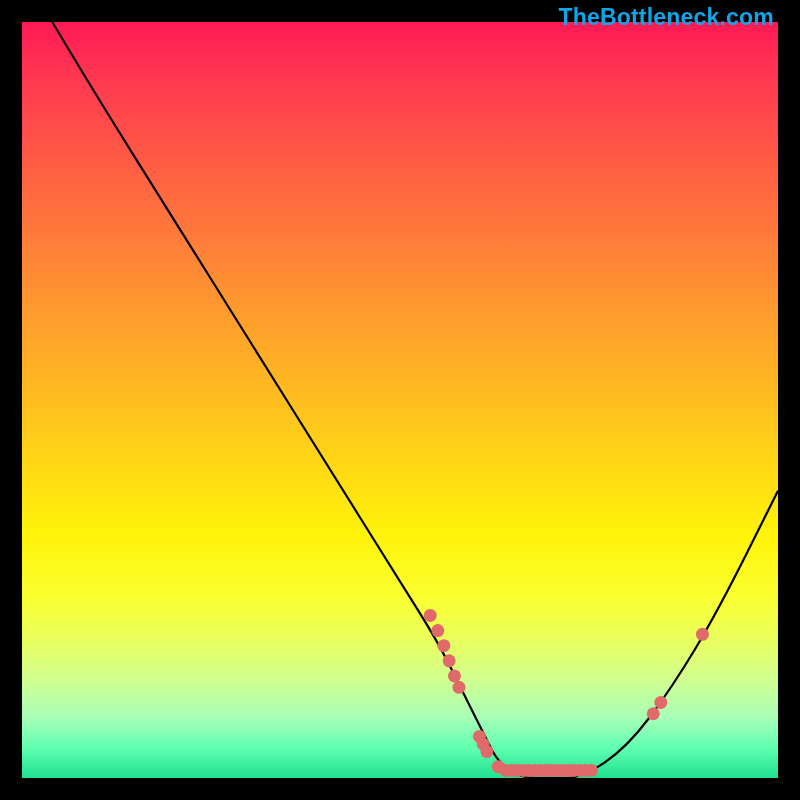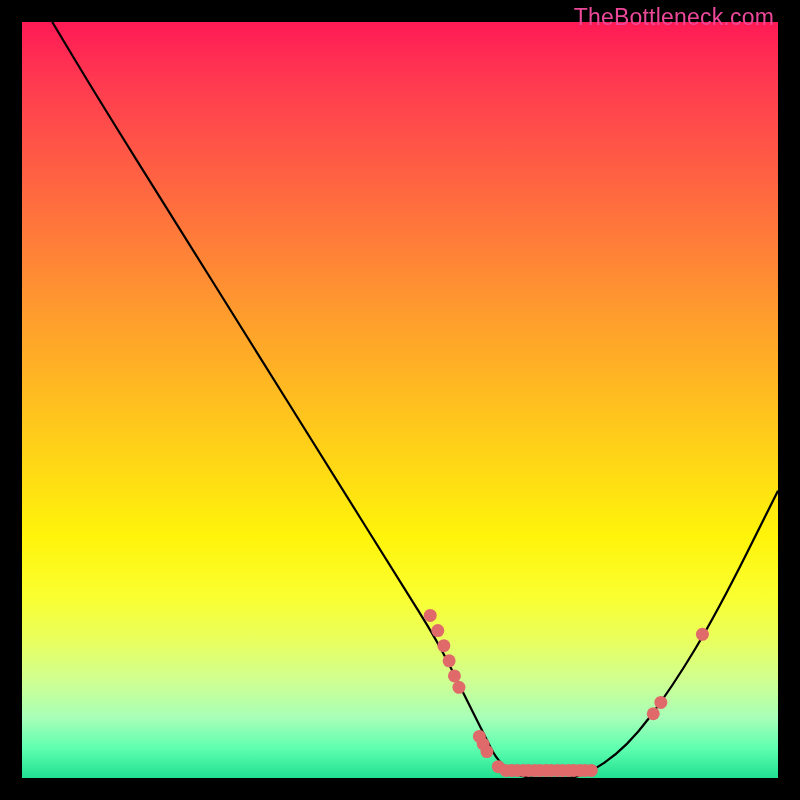--- a/index.html
+++ b/index.html
@@ -53,23 +53,23 @@
     position: absolute;
     left: 0;
     top: 0;
     width: 756px;
     height: 756px;
   }
   .watermark {
     position: absolute;
     top: 4px;
     right: 26px;
-    color: #ec4899;
+    color: #0ea5e9;
     font-size: 23px;
-    font-weight: 400;
+    font-weight: 700;
     letter-spacing: 0.2px;
   }
 </style>
 </head>
 <body>
 
 <div class="frame">
   <div class="plot-area">
     <div class="gradient"></div>
     <svg class="curve" viewBox="0 0 756 756" preserveAspectRatio="none">

